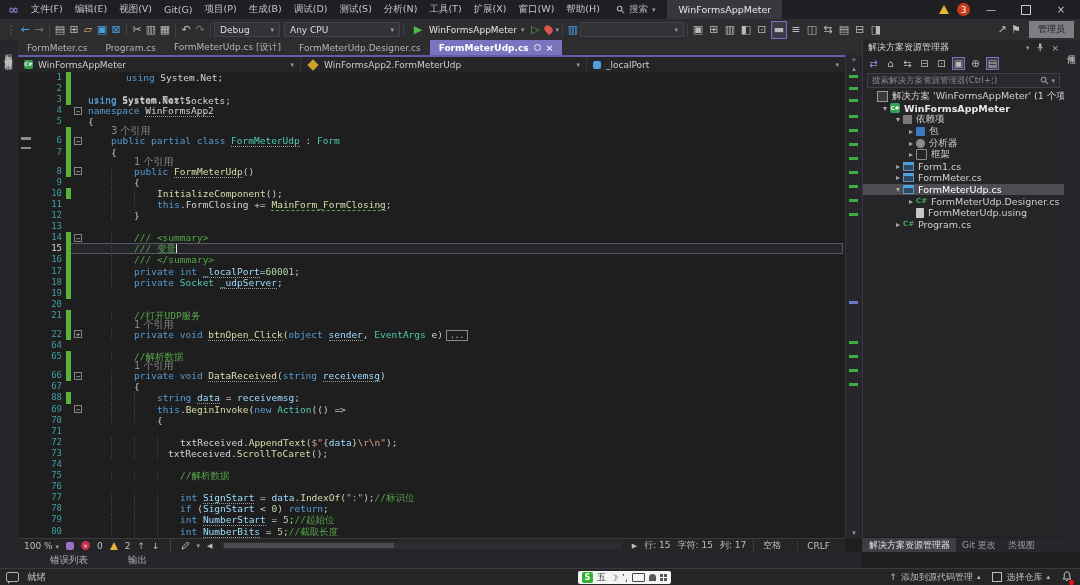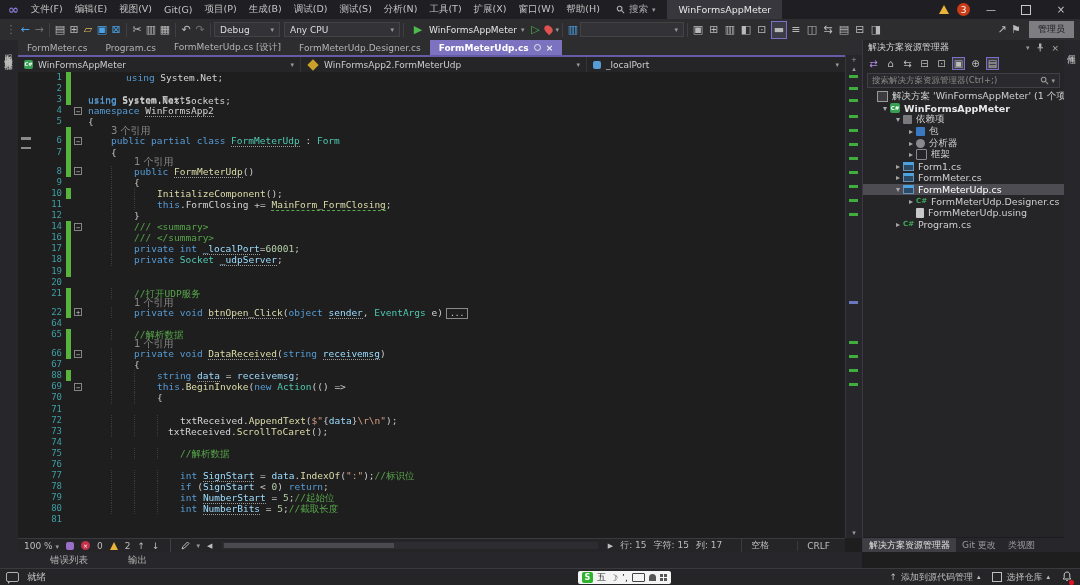--- a/index.html
+++ b/index.html
@@ -69,21 +69,21 @@
   #vscroll .mkc{background:#6a78c0;}
   #vscroll .sb-btn{position:absolute;left:0;width:16px;text-align:center;color:#9a9a9a;font-size:7px;}
   
   #editorstatus{position:absolute;left:18px;top:538px;width:827px;height:14px;background:#252528;border-top:1px solid #3a3a3e;display:flex;align-items:center;font-size:9px;color:#bdbdbd;padding:0 6px;box-sizing:border-box;gap:7px;}
   .err-ic{width:9px;height:9px;border-radius:50%;background:#c4314b;color:#fff;font-size:6px;line-height:9px;text-align:center;}
   .warn-ic{width:0;height:0;border-left:4.5px solid transparent;border-right:4.5px solid transparent;border-bottom:8px solid #e8b339;}
   .heat{width:8px;height:8px;background:#9b6fc8;border-radius:2px;}
   .htrack{flex:1;height:7px;background:#2d2d31;position:relative;margin:0 3px;}
   .hthumb{position:absolute;left:2px;top:1px;width:170px;height:5px;background:#4a4a4f;}
   .es-lbl{white-space:nowrap;}
-  .es-box{border-left:1px solid #3a3a3e;padding:0 9px;white-space:nowrap;margin-left:12px;}
+  .es-box{border-left:1px solid #3a3a3e;padding:0 9px;white-space:nowrap;}
   
   #solution{position:absolute;left:862px;top:40px;width:202px;height:512px;background:#252528;border-left:1px solid #3a3a3e;box-sizing:border-box;}
   .sol-head{display:flex;align-items:center;height:15px;padding:0 5px;font-size:9px;color:#d2d2d2;}
   .sol-head .hicons{margin-left:auto;display:flex;gap:7px;align-items:center;color:#b0b0b0;}
   .sol-tools{display:flex;align-items:center;height:16px;padding:0 4px;gap:4px;}
   .sicon{min-width:13px;height:13px;display:flex;align-items:center;justify-content:center;color:#bdbdbd;font-size:10px;box-sizing:border-box;}
   .sicon.purple{color:#b18ae8;}
   .sol-search{height:13px;background:#2a2a2e;border:1px solid #3f3f46;margin:2px 4px;display:flex;align-items:center;padding:0 4px;font-size:8.5px;color:#8a8a8a;gap:4px;}
   .sol-search .mag{margin-left:auto;display:flex;align-items:center;gap:2px;}
   #soltree{margin-top:3px;}
@@ -287,21 +287,23 @@
       <div class="codeline"><div class="bar"></div><div class="ln">7</div><div class="codetext" style="left: 93px;"><span class="op">{</span></div></div>
       <div class="lens-row">
         <div class="bar"></div>
         <div class="lens-text" style="left: 116px;">1 个引用</div>
       </div>
       <div class="codeline"><div class="bar"></div><div class="ln">8</div><div class="fold">−</div><div class="iguide" style="left: 93px;"></div><div class="codetext" style="left: 116px;"><span class="kw">public </span><span class="me u">FormMeterUdp</span><span class="op">()</span></div></div>
       <div class="codeline"><div class="ln">9</div><div class="iguide" style="left: 93px;"></div><div class="codetext" style="left: 116px;"><span class="op">{</span></div></div>
       <div class="codeline"><div class="bar"></div><div class="ln">10</div><div class="iguide" style="left: 93px;"></div><div class="iguide" style="left: 116px;"></div><div class="codetext" style="left: 139px;"><span class="me">InitializeComponent</span><span class="op">();</span></div></div>
       <div class="codeline"><div class="ln">11</div><div class="iguide" style="left: 93px;"></div><div class="iguide" style="left: 116px;"></div><div class="codetext" style="left: 139px;"><span class="kw">this</span><span class="op">.</span><span class="pl">FormClosing</span><span class="op"> += </span><span class="me g">MainForm_FormClosing</span><span class="op">;</span></div></div>
       <div class="codeline"><div class="ln">12</div><div class="iguide" style="left: 93px;"></div><div class="codetext" style="left: 116px;"><span class="op">}</span></div></div>
+      <div class="codeline"><div class="ln">13</div><div class="codetext" style="left: 70px;"></div></div>
       <div class="codeline"><div class="bar"></div><div class="ln">14</div><div class="fold">−</div><div class="iguide" style="left: 93px;"></div><div class="codetext" style="left: 116px;"><span class="cm">/// &lt;summary&gt;</span></div></div>
+      <div class="codeline"><div class="curline"></div><div class="bar"></div><div class="ln curln">15</div><div class="iguide" style="left: 93px;"></div><div class="codetext" style="left: 116px;"><span class="cm">/// 变量</span><span class="caret"></span></div></div>
       <div class="codeline"><div class="bar"></div><div class="ln">16</div><div class="iguide" style="left: 93px;"></div><div class="codetext" style="left: 116px;"><span class="cm">/// &lt;/summary&gt;</span></div></div>
       <div class="codeline"><div class="bar"></div><div class="ln">17</div><div class="iguide" style="left: 93px;"></div><div class="codetext" style="left: 116px;"><span class="kw">private int </span><span class="va u">_localPort</span><span class="op">=</span><span class="nu">60001</span><span class="op">;</span></div></div>
       <div class="codeline"><div class="bar"></div><div class="ln">18</div><div class="iguide" style="left: 93px;"></div><div class="codetext" style="left: 116px;"><span class="kw">private </span><span class="ty">Socket</span><span class="pl"> </span><span class="va u">_udpServer</span><span class="op">;</span></div></div>
       <div class="codeline"><div class="bar"></div><div class="ln">19</div><div class="codetext" style="left: 70px;"></div></div>
       <div class="codeline"><div class="ln">20</div><div class="codetext" style="left: 70px;"></div></div>
       <div class="codeline"><div class="bar"></div><div class="ln">21</div><div class="iguide" style="left: 93px;"></div><div class="codetext" style="left: 116px;"><span class="cm">//打开UDP服务</span></div></div>
       <div class="lens-row">
         <div class="bar"></div>
         <div class="lens-text" style="left: 116px;">1 个引用</div>
       </div>

